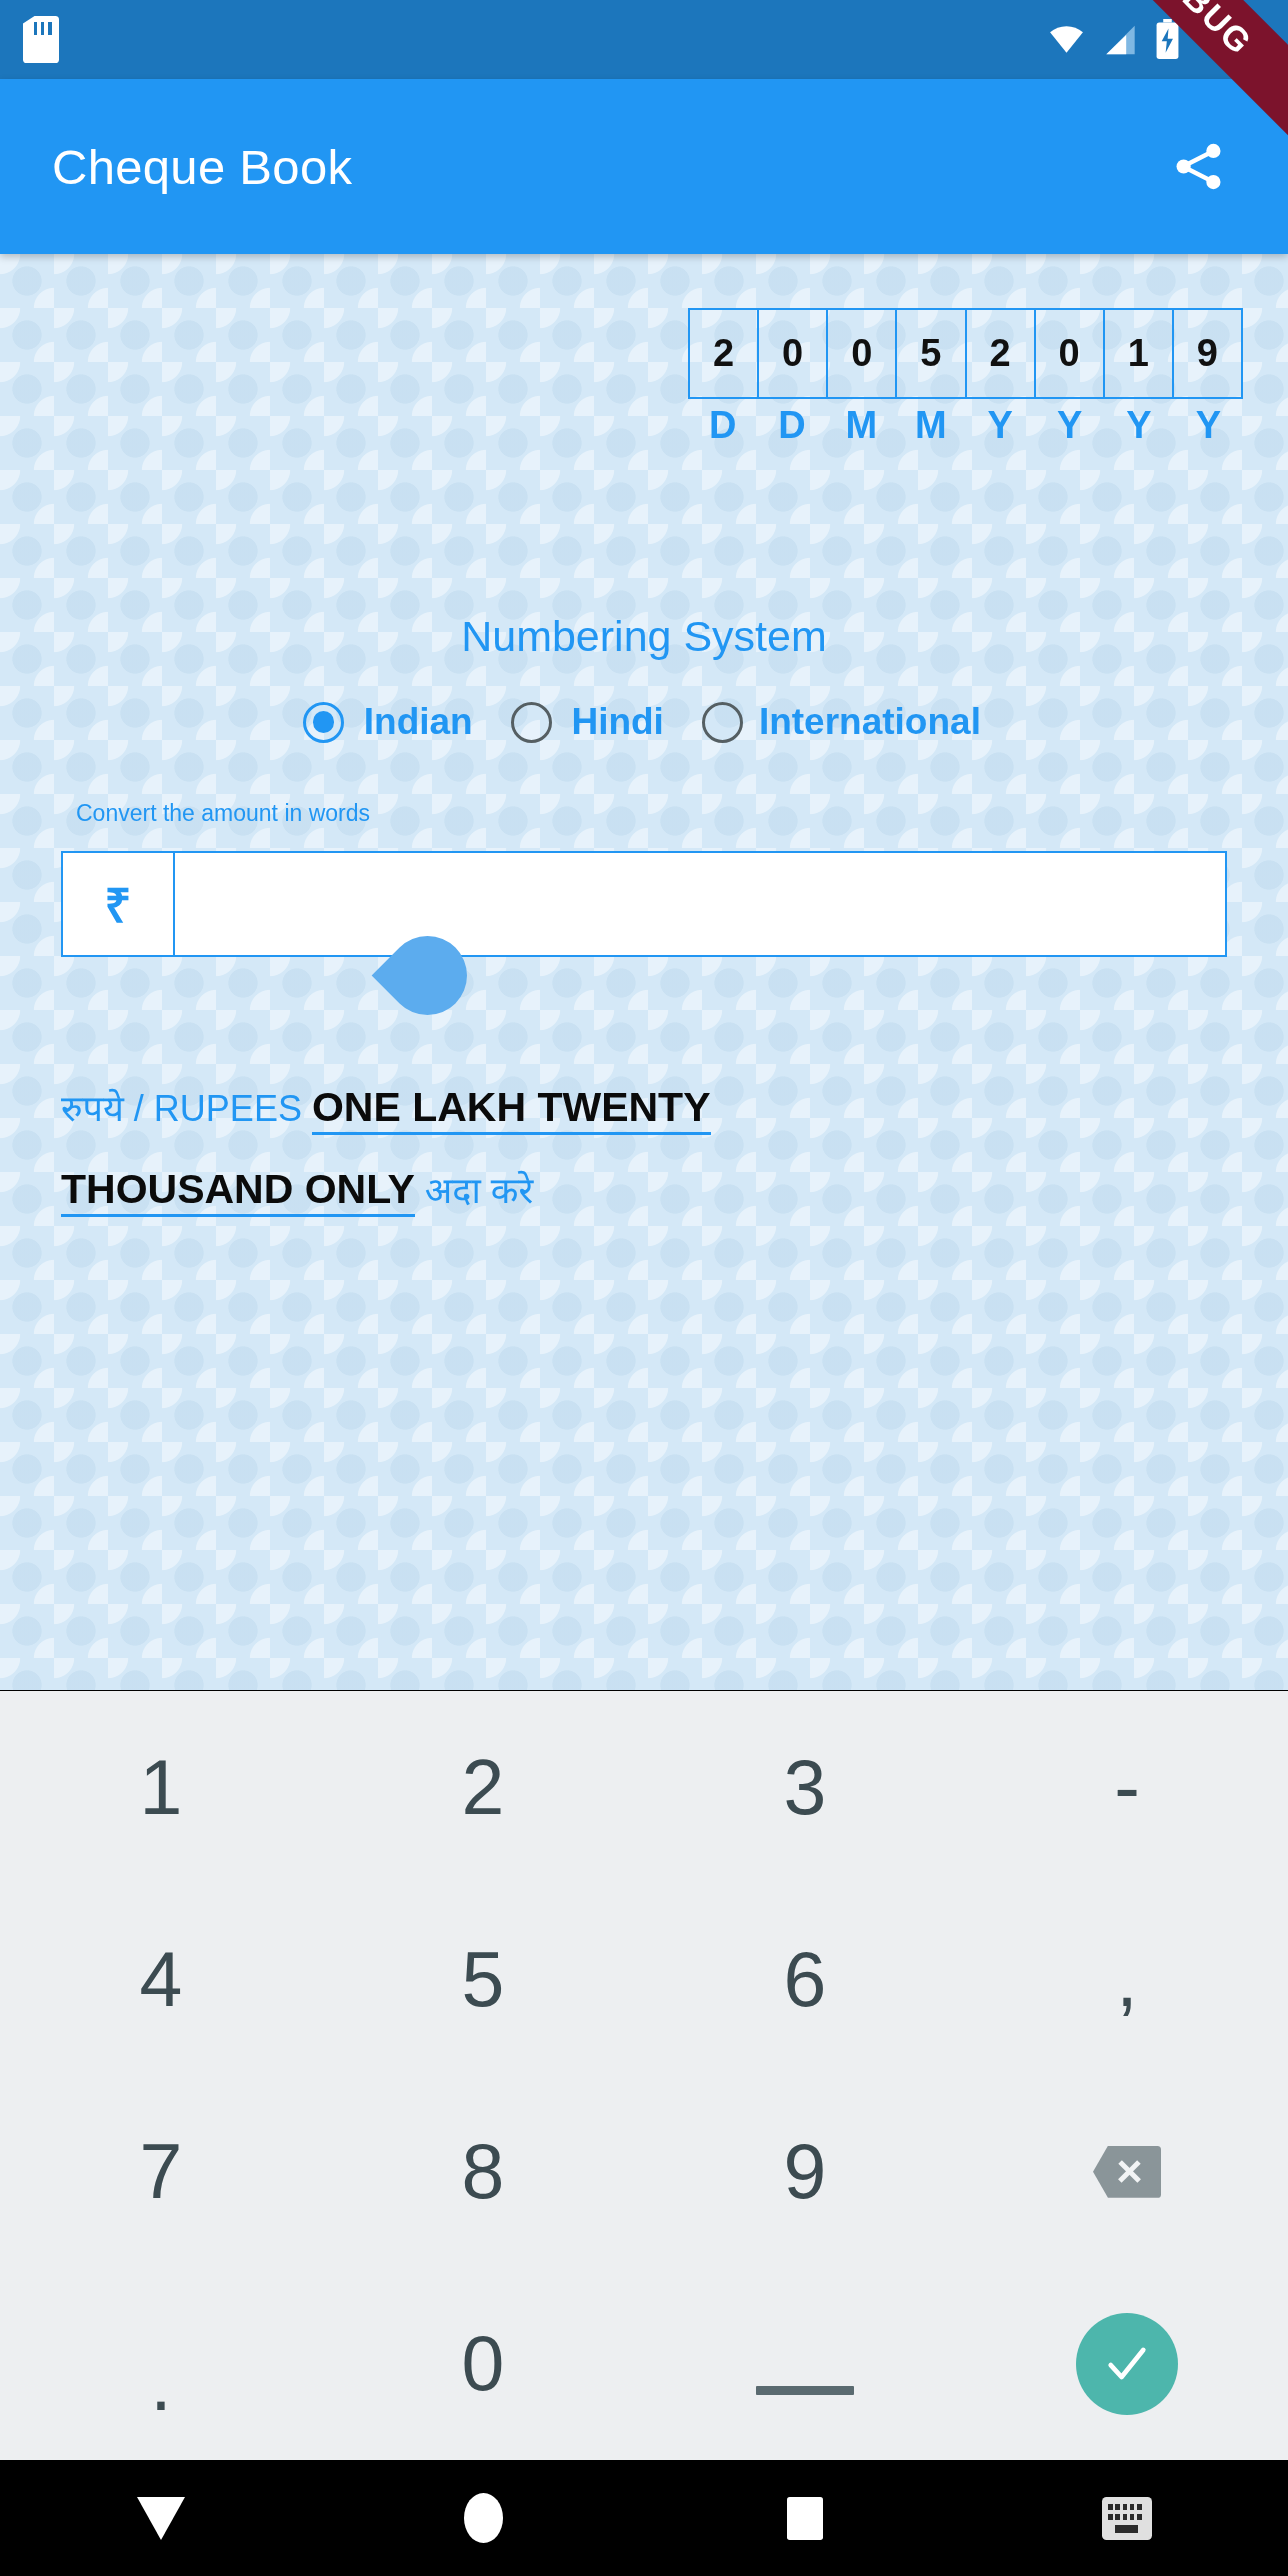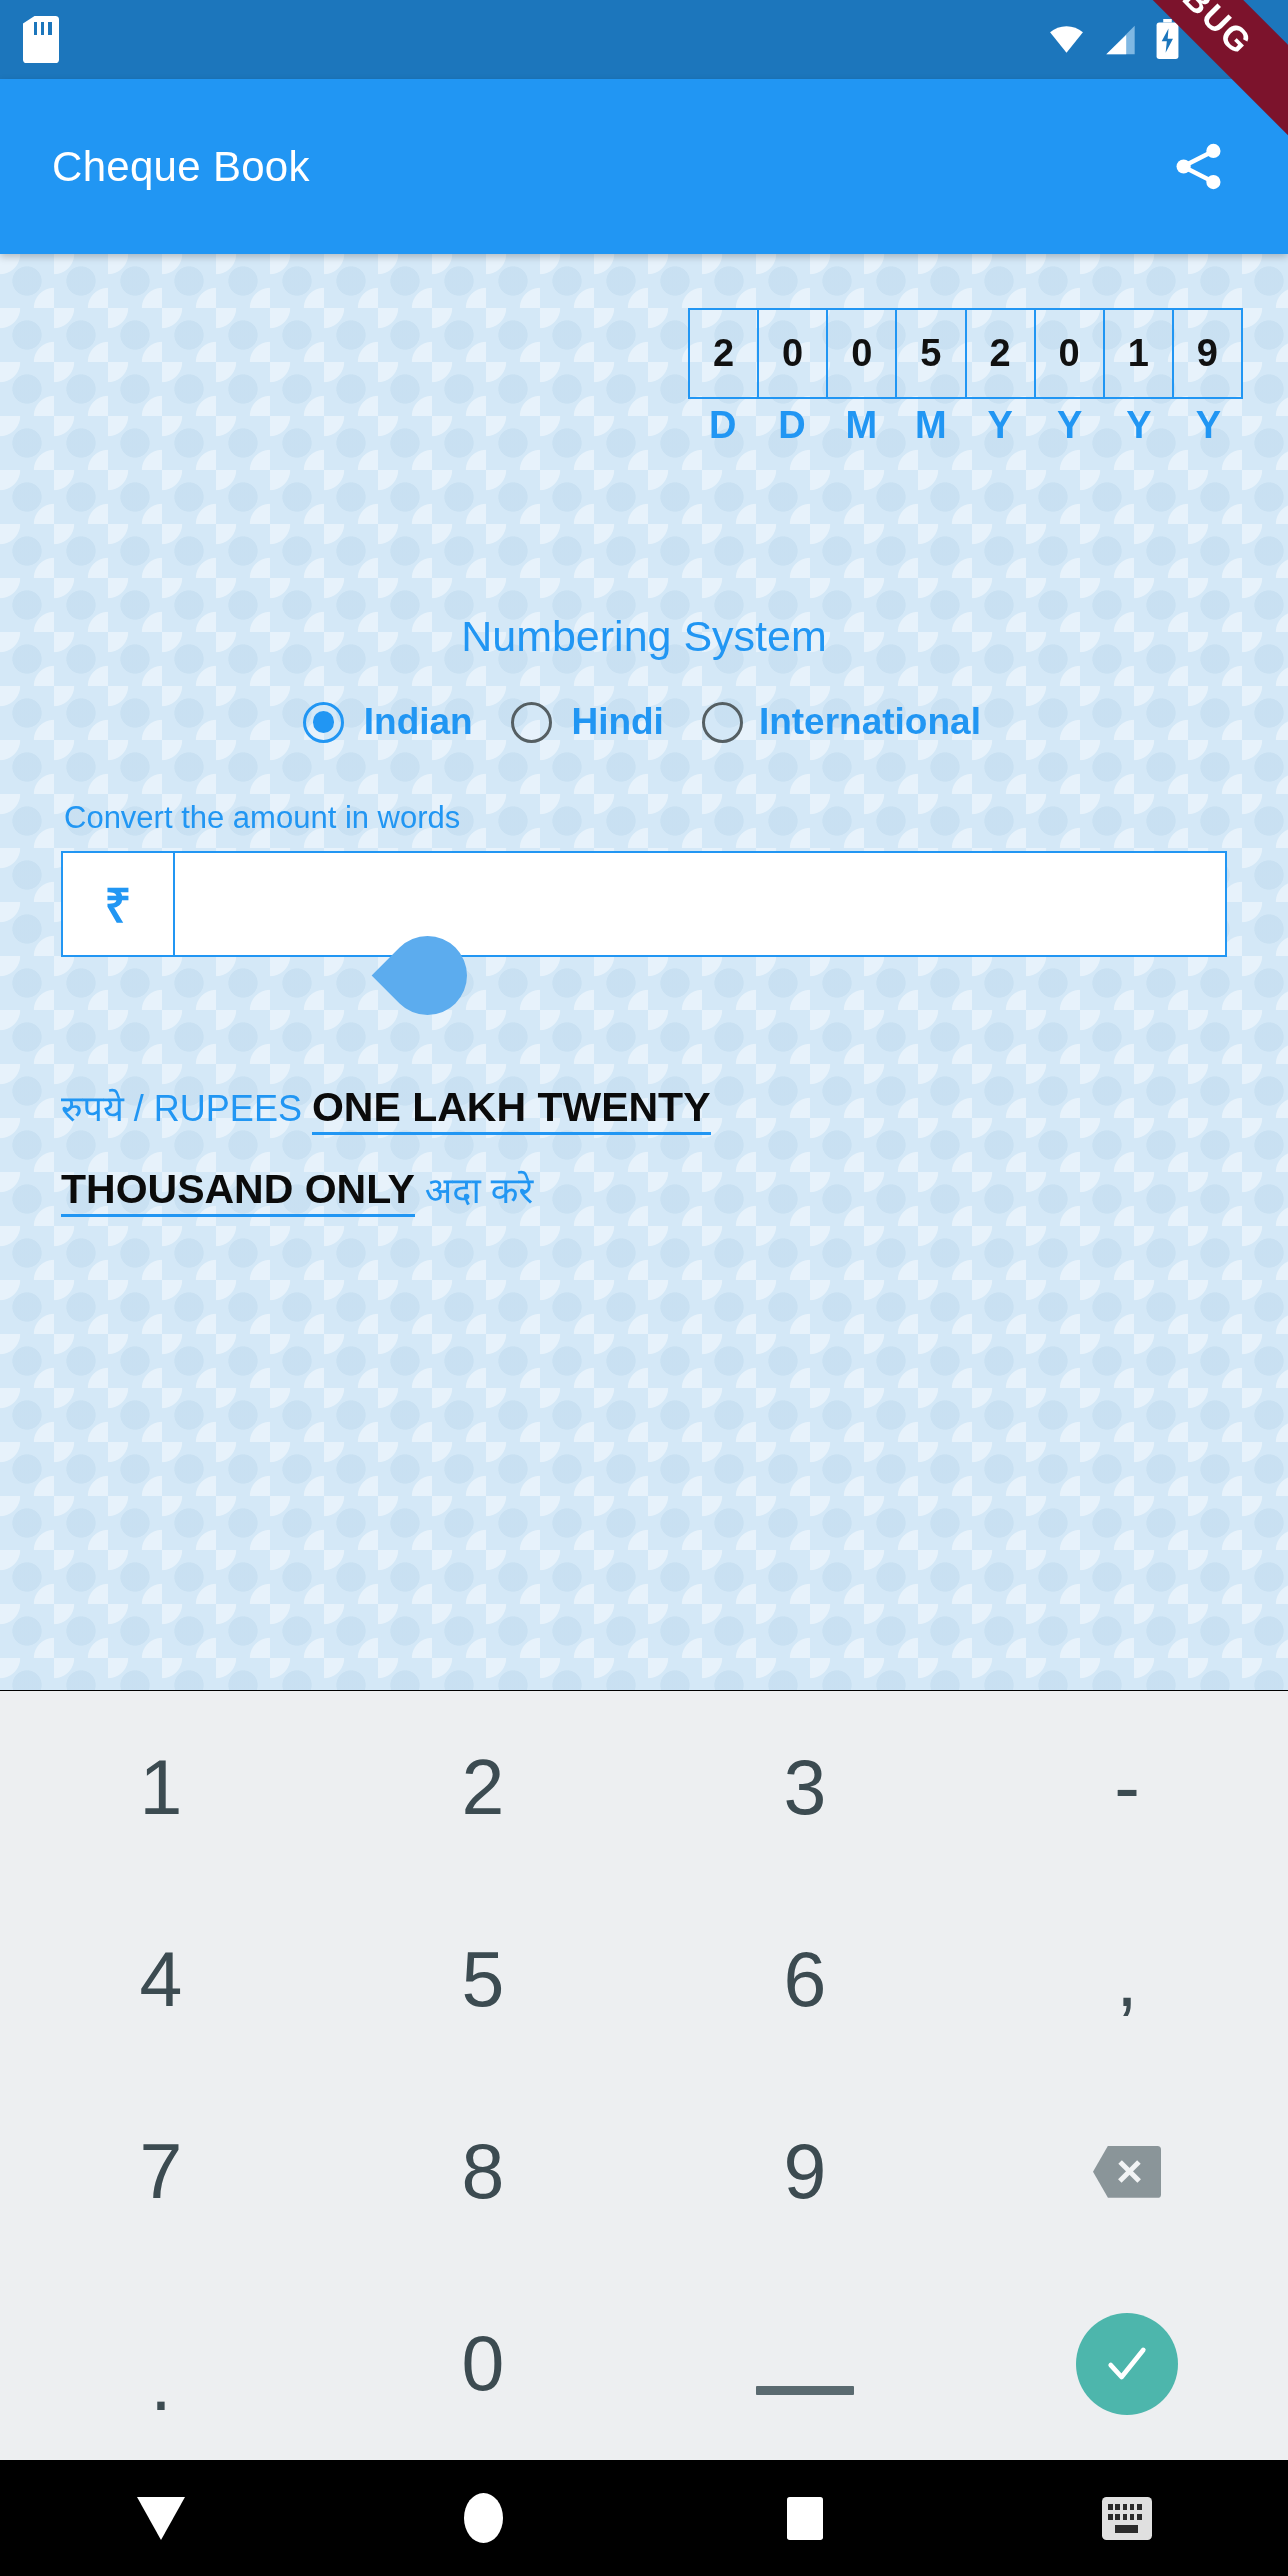--- a/index.html
+++ b/index.html
@@ -70,21 +70,21 @@
     height: 175px;
     background: #2196F3;
     display: flex;
     align-items: center;
     padding: 0 52px 0 52px;
     box-shadow: 0 2.7px 7.2px rgba(0,0,0,0.22);
     z-index: 5;
   }
   #app-title {
     color: #ffffff;
-    font-size: 42px;
+    font-size: 49px;
     font-weight: 500;
     letter-spacing: 0.3px;
   }
   #share-button {
     margin-left: auto;
     width: 75px; height: 75px;
     display: flex; align-items: center; justify-content: center;
   }
 
   
@@ -214,23 +214,23 @@
     color: #2196F3;
     font-size: 37px;
     font-weight: 700;
     white-space: nowrap;
   }
 
   
   #convert-label {
     position: absolute;
     top: 546px;
-    left: 64px;
-    color: #2196F3;
-    font-size: 31px;
+    left: 76px;
+    color: #2196F3;
+    font-size: 23px;
   }
 
   
   #input-row {
     position: absolute;
     top: 597px;
     left: 61px;
     width: 1166px;
     height: 106px;
     display: flex;

